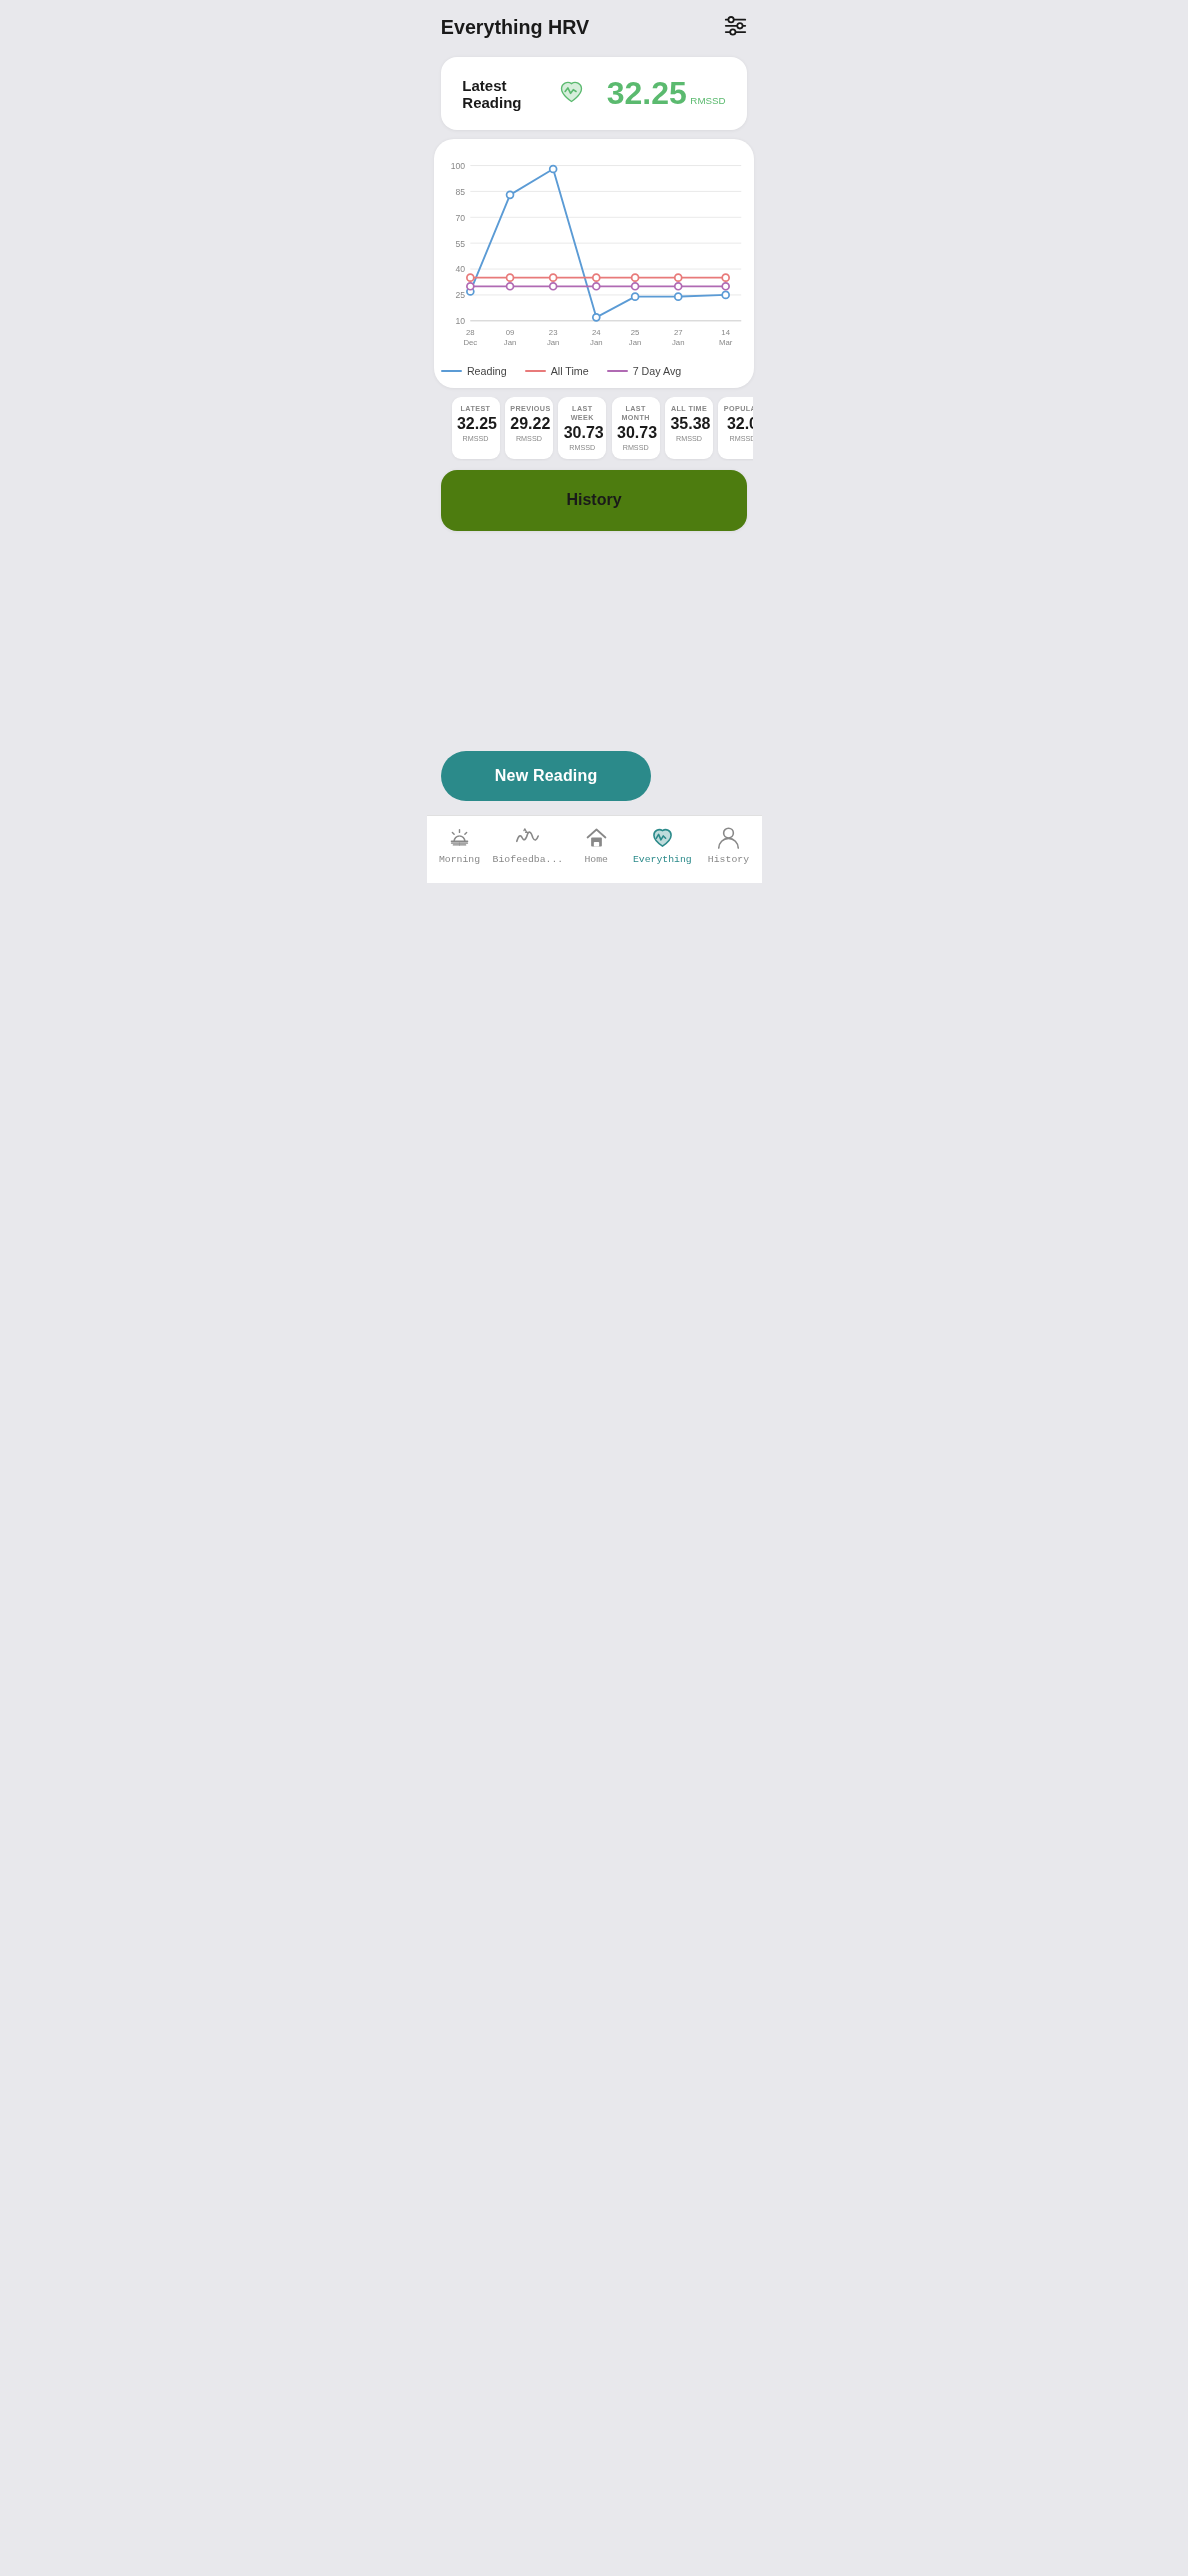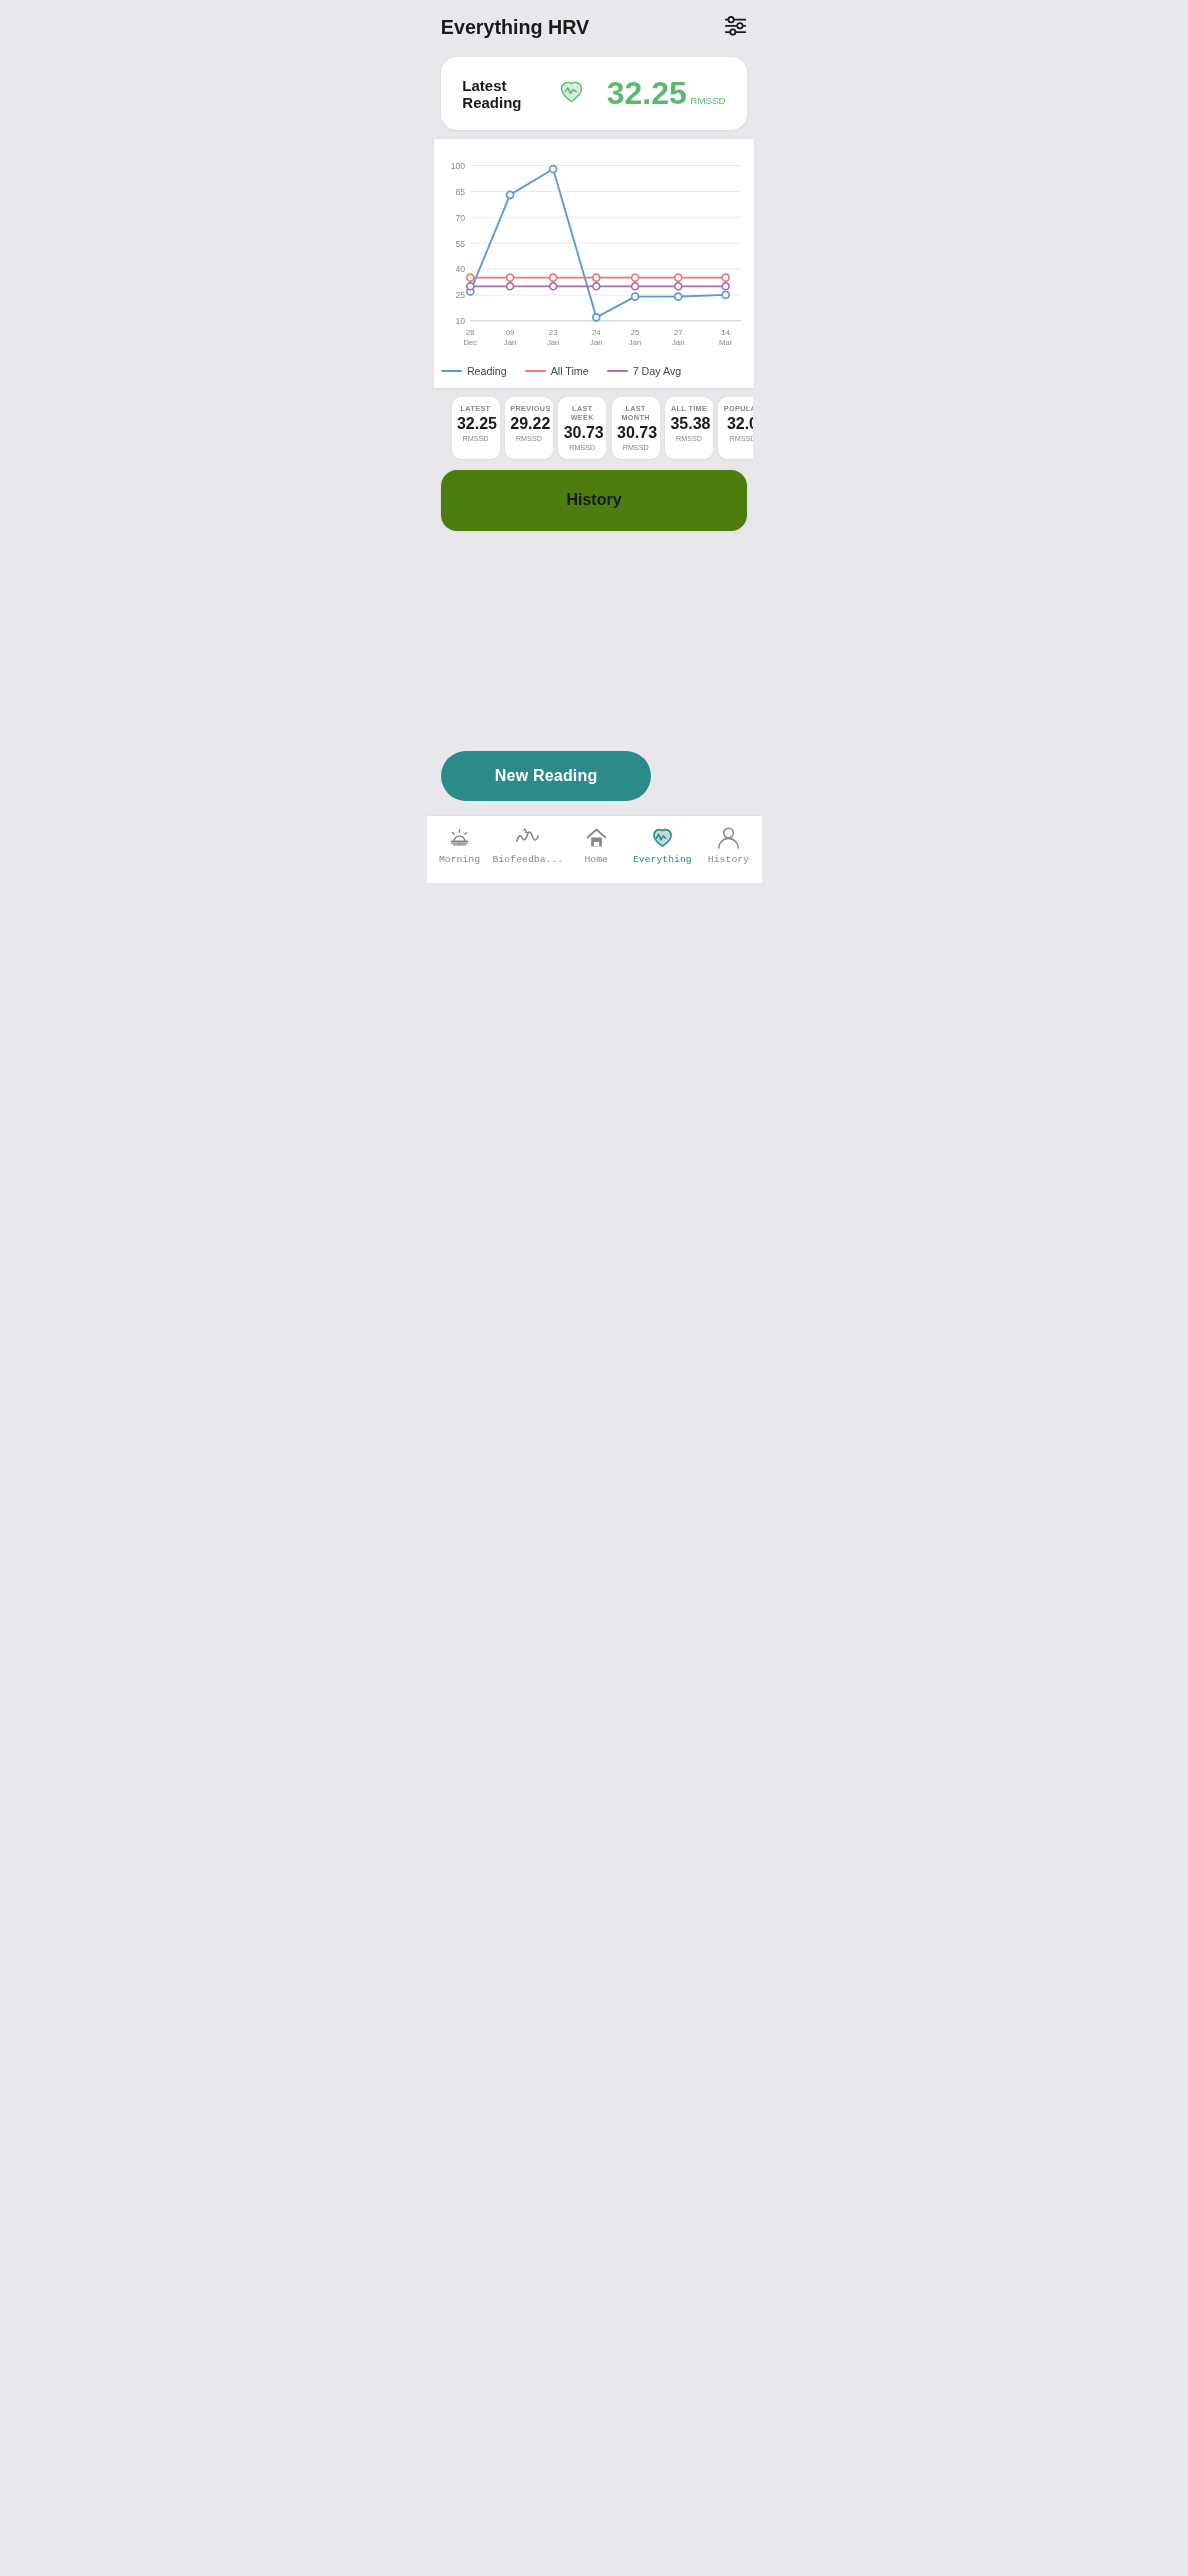--- a/index.html
+++ b/index.html
@@ -63,21 +63,21 @@
       font-size: 9.8px;
       font-weight: 500;
       color: #5bba6f;
       vertical-align: super;
       margin-left: 1.8px;
     }
 
     
     .chart-container {
       background: white;
-      border-radius: 1px;
+      border-radius: 20px;
       margin: 7.2px 7.2px;
       padding: 10.7px 7.2px 7.2px;
       box-shadow: 0 0.9px 3.6px rgba(0,0,0,0.06);
     }
     .chart-svg-wrap {
       width: 100%;
     }
 
     
     .legend {

